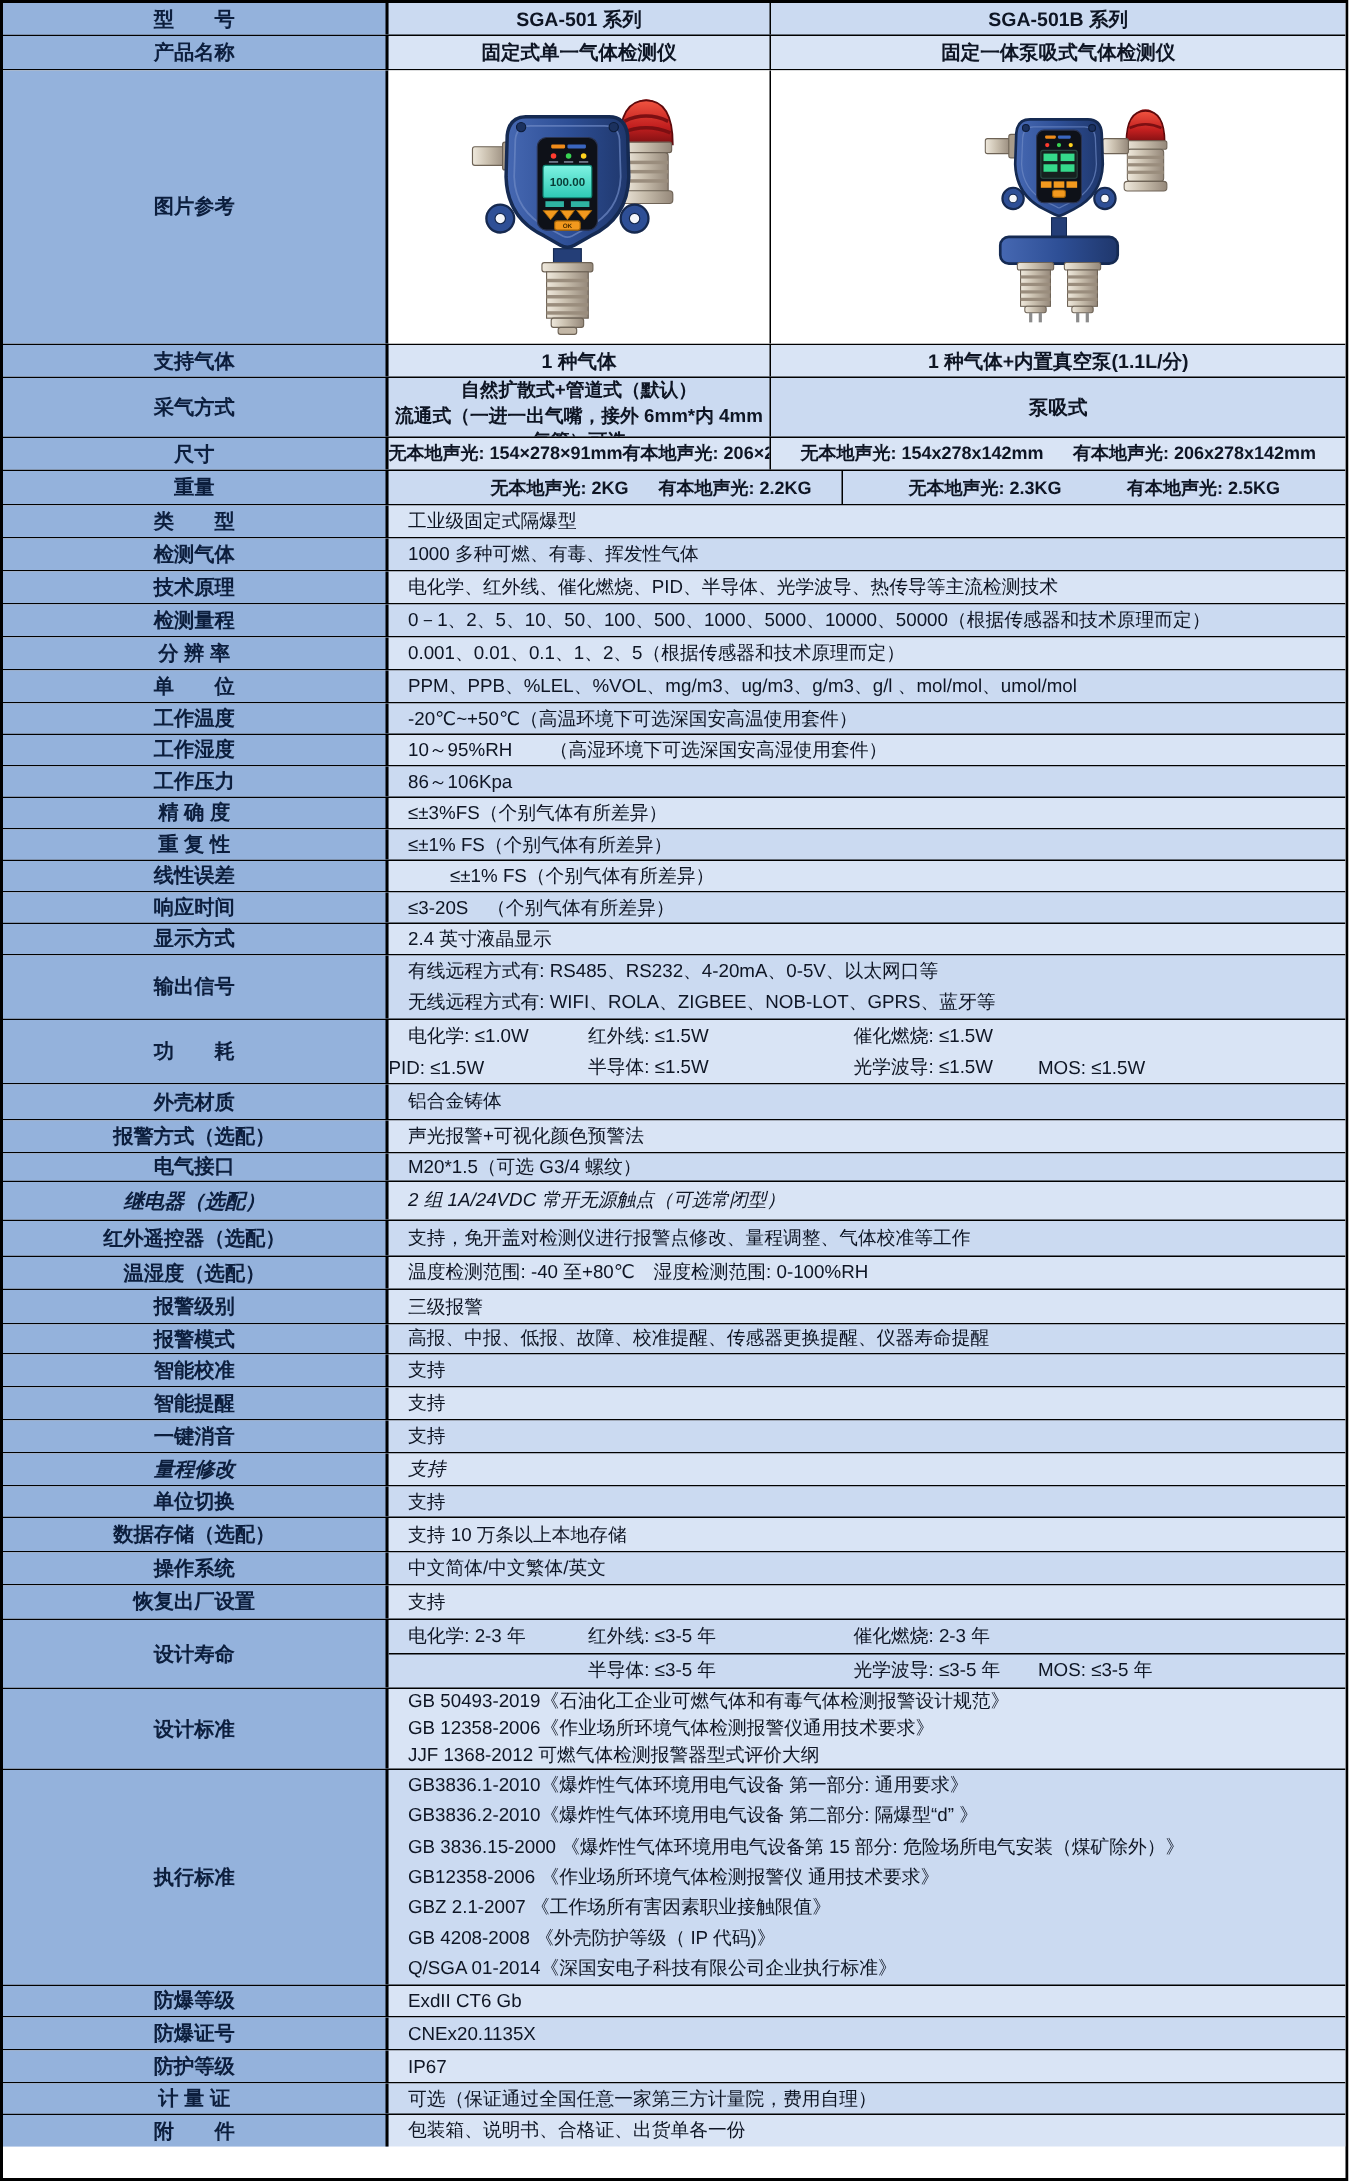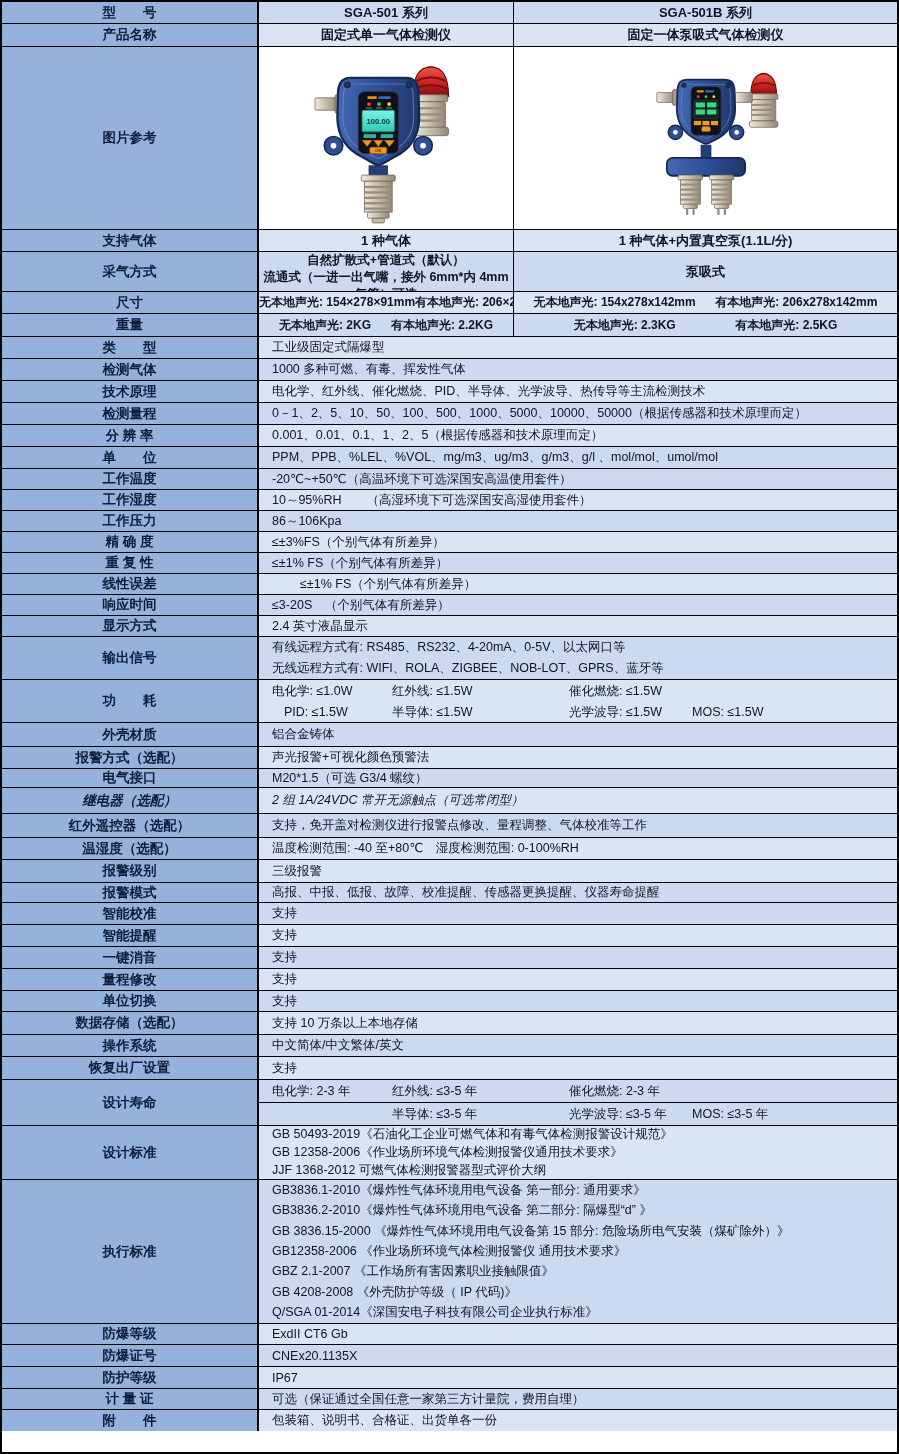--- a/index.html
+++ b/index.html
@@ -243,21 +243,21 @@
         <div class="cell c-left pairs">
           <span>无本地声光: 154×278×91mm</span>
           <span>有本地声光: 206×278×91mm</span>
         </div>
         <div class="cell c-right pairs">
           <span>无本地声光: 154x278x142mm</span>
           <span>有本地声光: 206x278x142mm</span>
         </div>
       </div>
     </div>
-    <div class="row" style="height: 23px; background: var(--rowA);">
+    <div class="row" style="height: 23px; background: var(--rowA); gap: 48px;">
       <div class="lbl">重量</div>
       <div class="cells">
         <div class="cell c-left pairs">
           <span>无本地声光: 2KG</span>
           <span>有本地声光: 2.2KG</span>
         </div>
         <div class="cell c-right pairs">
           <span>无本地声光: 2.3KG</span>
           <span>有本地声光: 2.5KG</span>
         </div>
@@ -359,21 +359,21 @@
     <div class="row" style="height: 43px; background: var(--rowB);">
       <div class="lbl">功　　耗</div>
       <div class="cells">
         <div class="cell lines tabs">
           <div class="tabline">
             <span style="left: 13px;">电化学: ≤1.0W</span>
             <span style="left: 133px;">红外线: ≤1.5W</span>
             <span style="left: 310px;">催化燃烧: ≤1.5W</span>
           </div>
           <div class="tabline">
-            <span style="left: 25px;">PID: ≤1.5W</span>
+            <span style="left: 0;">PID: ≤1.5W</span>
             <span style="left: 133px;">半导体: ≤1.5W</span>
             <span style="left: 310px;">光学波导: ≤1.5W</span>
             <span style="left: 433px;">MOS: ≤1.5W</span>
           </div>
         </div>
       </div>
     </div>
     <div class="row" style="height: 24px; background: var(--rowA);">
       <div class="lbl">外壳材质</div>
       <div class="cells">
@@ -433,21 +433,21 @@
       <div class="cells">
         <div class="cell span-cell">支持</div>
       </div>
     </div>
     <div class="row" style="height: 22px; background: var(--rowA);">
       <div class="lbl">一键消音</div>
       <div class="cells">
         <div class="cell span-cell">支持</div>
       </div>
     </div>
-    <div class="row" style="height: 22px; background: var(--rowB);">
+    <div class="row" style="height: 22px; background: var(--rowB); font-style: italic;">
       <div class="lbl">量程修改</div>
       <div class="cells">
         <div class="cell span-cell">支持</div>
       </div>
     </div>
     <div class="row" style="height: 21px; background: var(--rowA);">
       <div class="lbl">单位切换</div>
       <div class="cells">
         <div class="cell span-cell">支持</div>
       </div>

